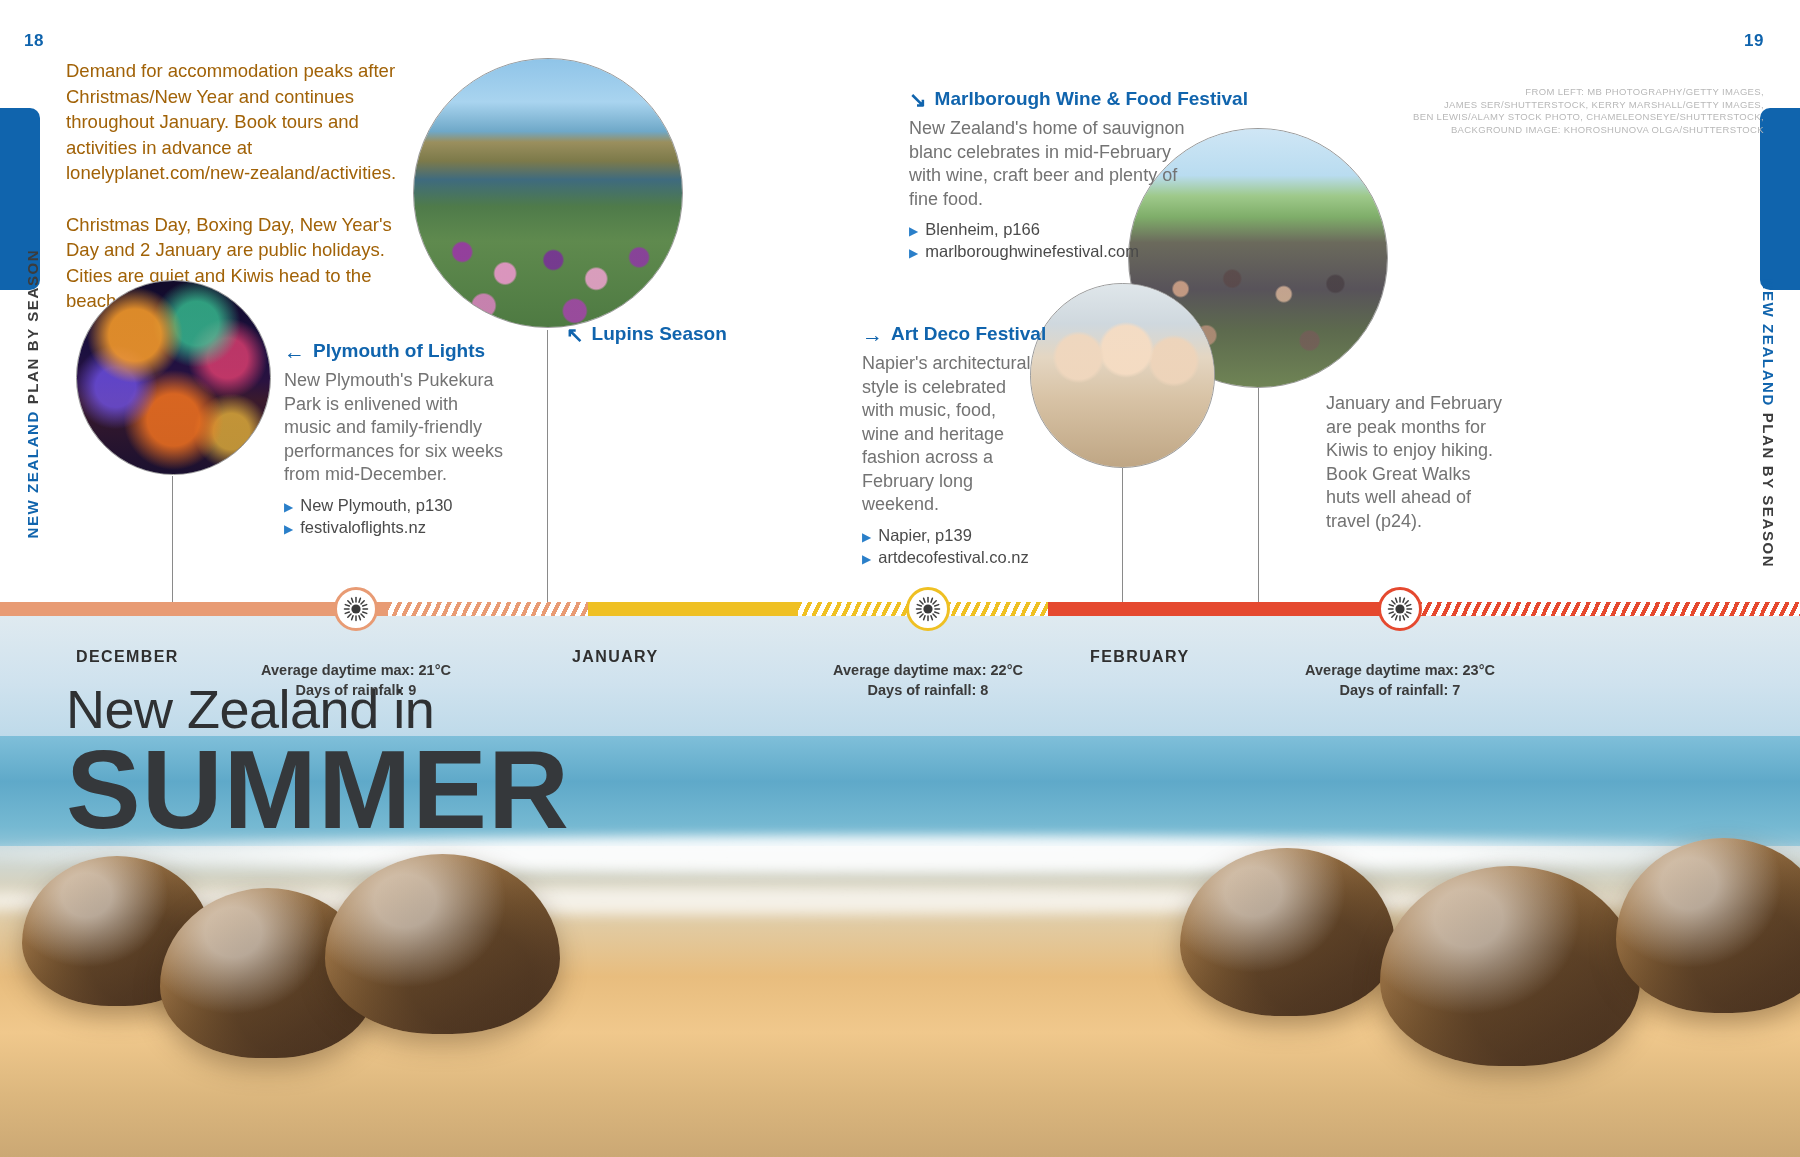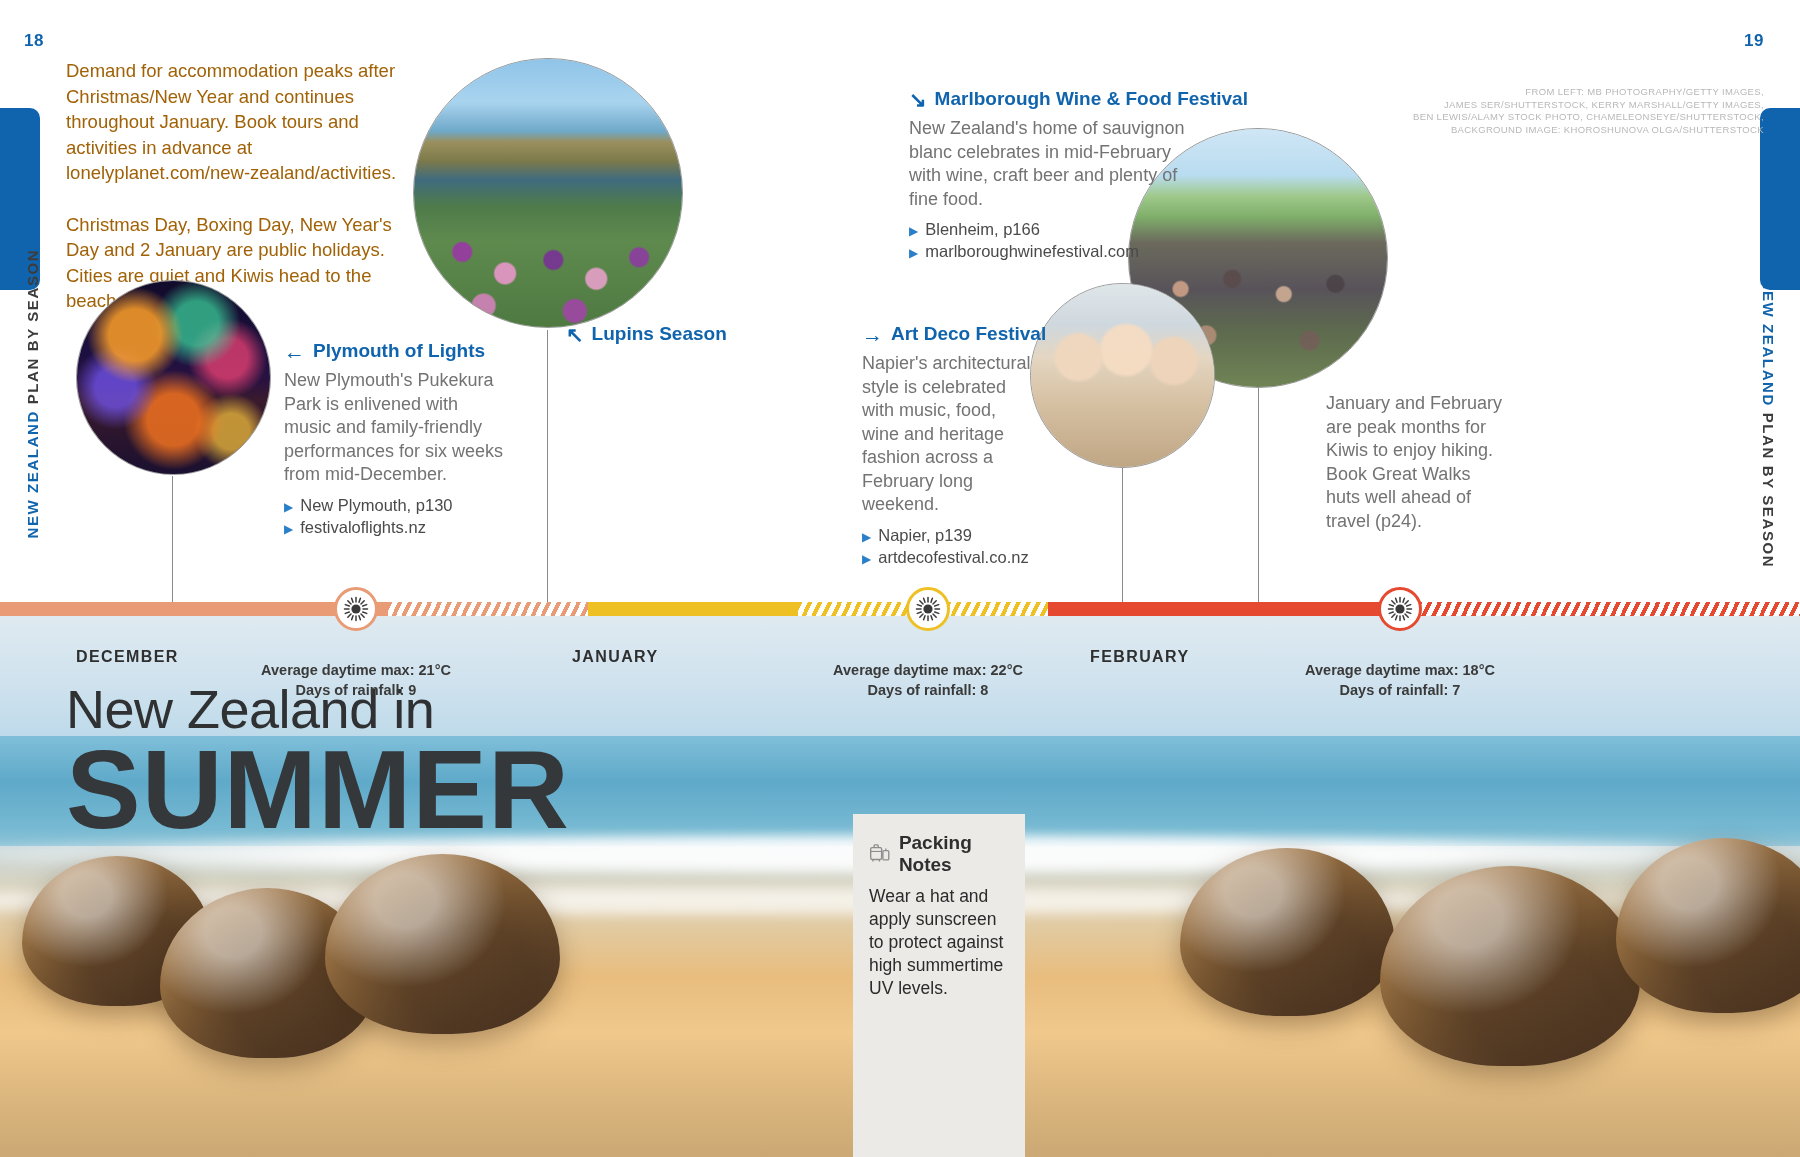--- a/index.html
+++ b/index.html
@@ -432,33 +432,18 @@
 
   <div class="stats" style="left:241px; top:660px;">
     <div>Average daytime max: 21°C</div>
     <div>Days of rainfall: 9</div>
   </div>
   <div class="stats" style="left:813px; top:660px;">
     <div>Average daytime max: 22°C</div>
     <div>Days of rainfall: 8</div>
   </div>
   <div class="stats" style="left:1285px; top:660px;">
-    <div>Average daytime max: 18°C</div>
+    <div>Average daytime max: 23°C</div>
     <div>Days of rainfall: 7</div>
   </div>
 
-  <div class="packing">
-    <div class="ttl">
-      <svg width="26" height="26" viewBox="0 0 26 26">
-        <rect x="2" y="5.5" width="13" height="14" rx="1.6" fill="none" stroke="#8d8d8d" stroke-width="1.6"></rect>
-        <path d="M6 5.5V3.4a1.2 1.2 0 0 1 1.2-1.2h2.6A1.2 1.2 0 0 1 11 3.4v2.1" fill="none" stroke="#8d8d8d" stroke-width="1.6"></path>
-        <line x1="2" y1="10" x2="15" y2="10" stroke="#8d8d8d" stroke-width="1.3"></line>
-        <line x1="4.6" y1="19.5" x2="4.6" y2="22" stroke="#8d8d8d" stroke-width="1.5"></line>
-        <line x1="12.4" y1="19.5" x2="12.4" y2="22" stroke="#8d8d8d" stroke-width="1.5"></line>
-        <rect x="16.5" y="9" width="7" height="11" rx="1.4" fill="none" stroke="#8d8d8d" stroke-width="1.6"></rect>
-        <line x1="20" y1="6.6" x2="20" y2="9" stroke="#8d8d8d" stroke-width="1.5"></line>
-      </svg>
-      <span class="t">Packing Notes</span>
-    </div>
-    <p>Wear a hat and apply sunscreen to protect against high summertime UV levels.</p>
-  </div>
 
 </div>
 
 </body></html>

